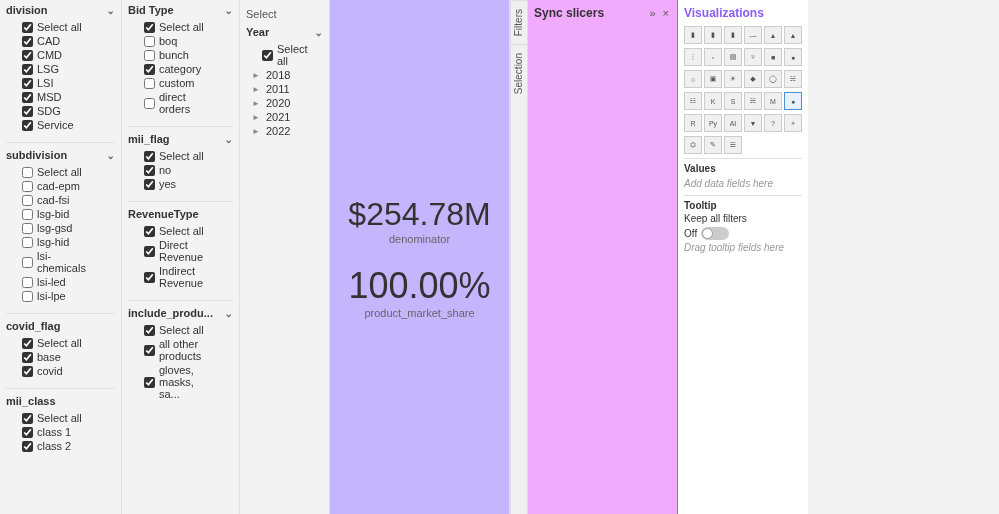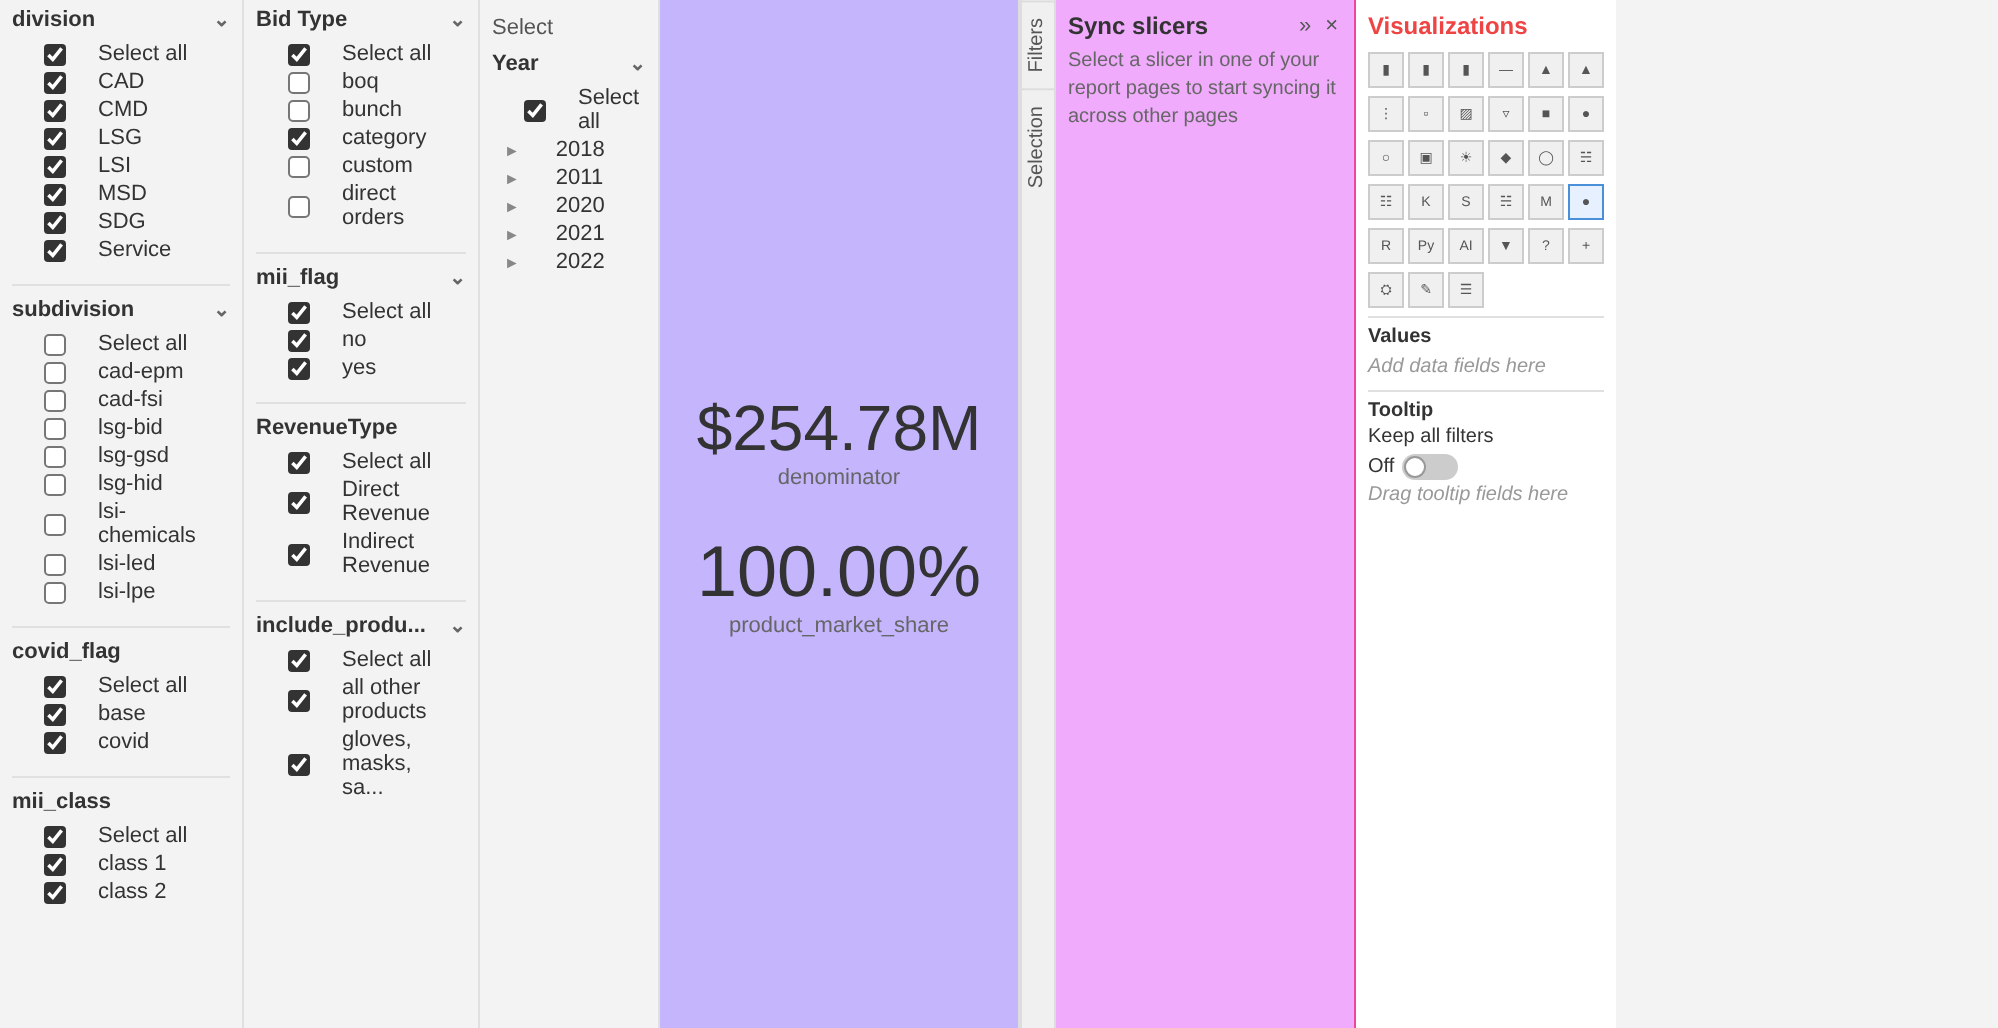--- a/index.html
+++ b/index.html
@@ -28,21 +28,21 @@
     }
 
     .slicer-header .chevron {
       font-size: 10px;
       color: #666;
     }
 
     .checkbox-item {
       display: flex;
       align-items: center;
-      gap: 16px;
+      gap: 4px;
       padding: 1px 16px;
       font-size: 11px;
       color: #333;
       cursor: pointer;
     }
 
     .checkbox-item input[type="checkbox"] {
       width: 11px;
       height: 11px;
       margin: 0;
@@ -162,21 +162,21 @@
       background: #fff;
       padding: 6px;
       height: 514px;
       overflow-y: auto;
     }
 
     .viz-panel-title {
       font-size: 12px;
       font-weight: 600;
       margin-bottom: 6px;
-      color: #ef4444;
+      color: #8b5cf6;
     }
 
     .viz-icons-grid {
       display: grid;
       grid-template-columns: repeat(6, 1fr);
       gap: 2px;
       margin-bottom: 4px;
     }
 
     .viz-icon {
@@ -544,21 +544,20 @@
   </div>
 
   <div class="sync-panel">
     <div class="sync-panel-header">
       <span class="sync-panel-title">Sync slicers</span>
       <div class="sync-panel-icons">
         <button class="icon-btn">»</button>
         <button class="icon-btn">×</button>
       </div>
     </div>
-    <div class="sync-panel-desc">Select a slicer in one of your report pages to start syncing it across other pages</div>
   </div>
 
   <div class="viz-panel">
     <div class="viz-panel-title">Visualizations</div>
 
     <div class="viz-icons-grid">
       <div class="viz-icon">▮</div>
       <div class="viz-icon">▮</div>
       <div class="viz-icon">▮</div>
       <div class="viz-icon">―</div>

